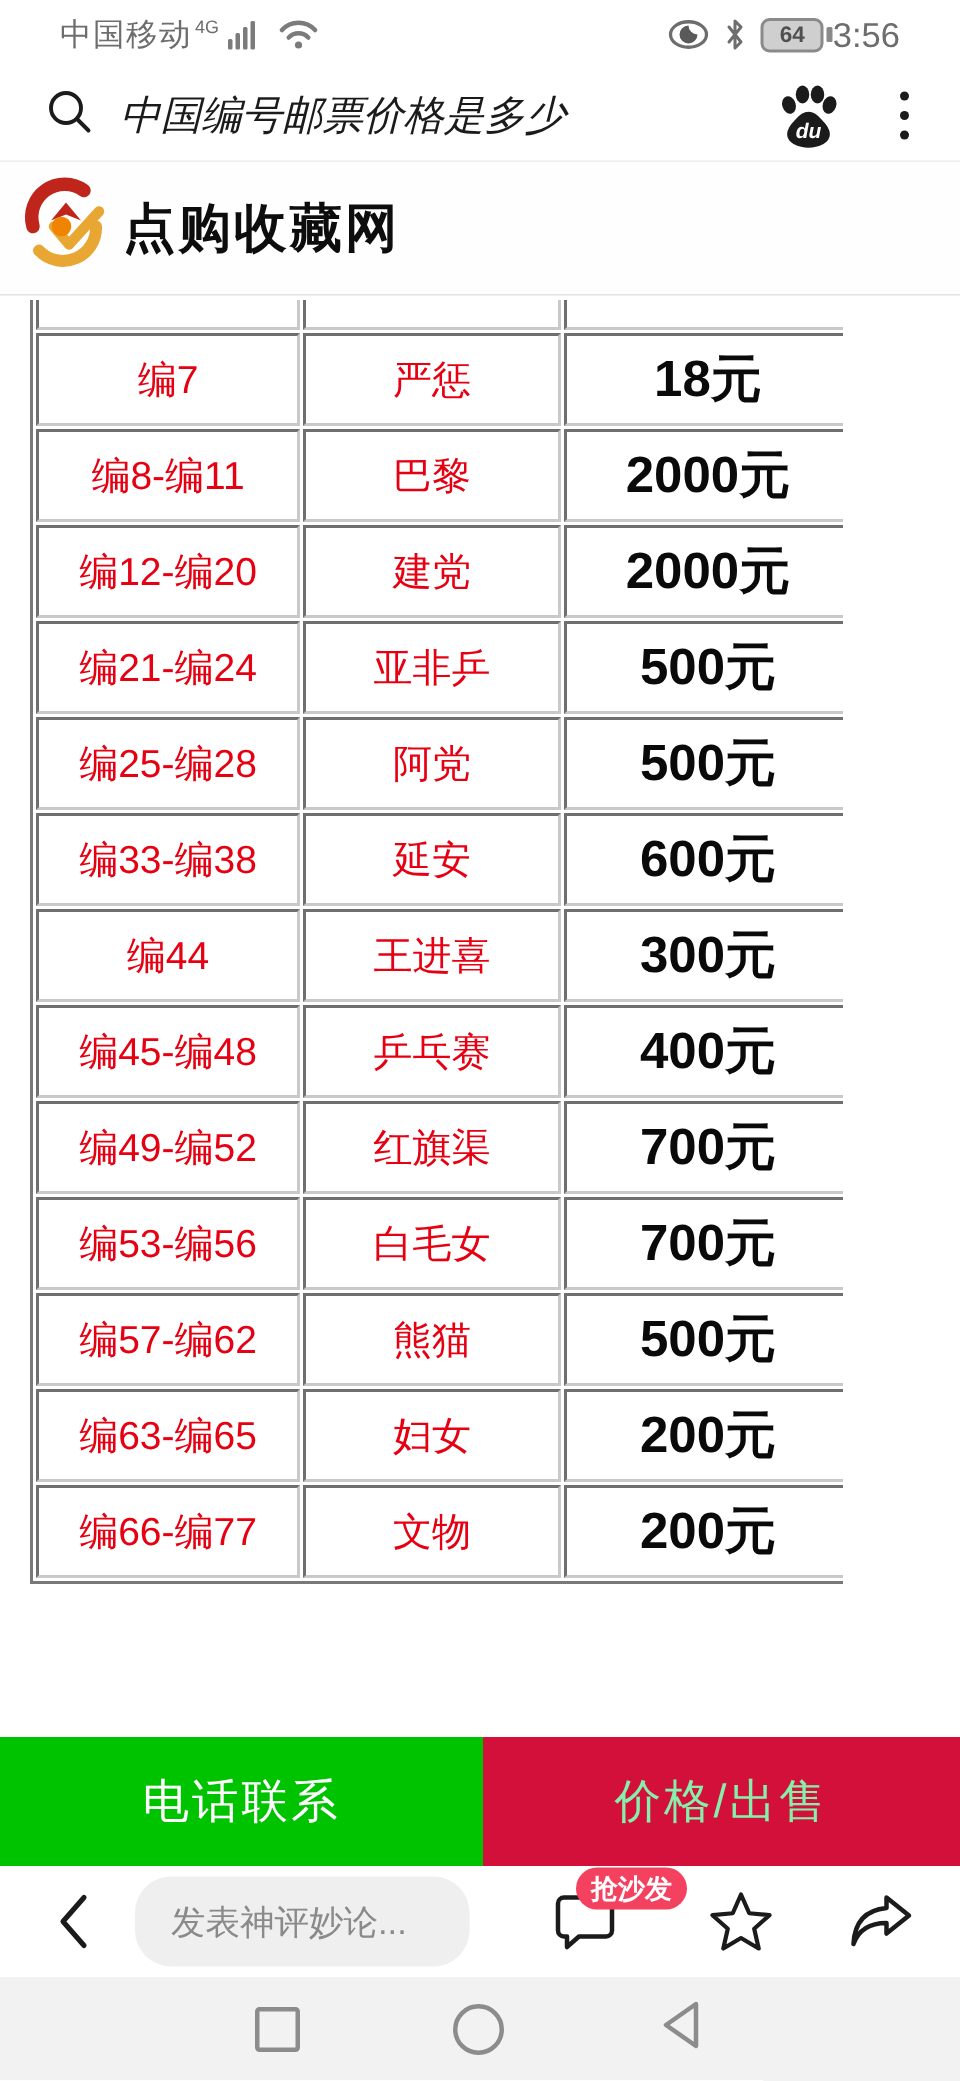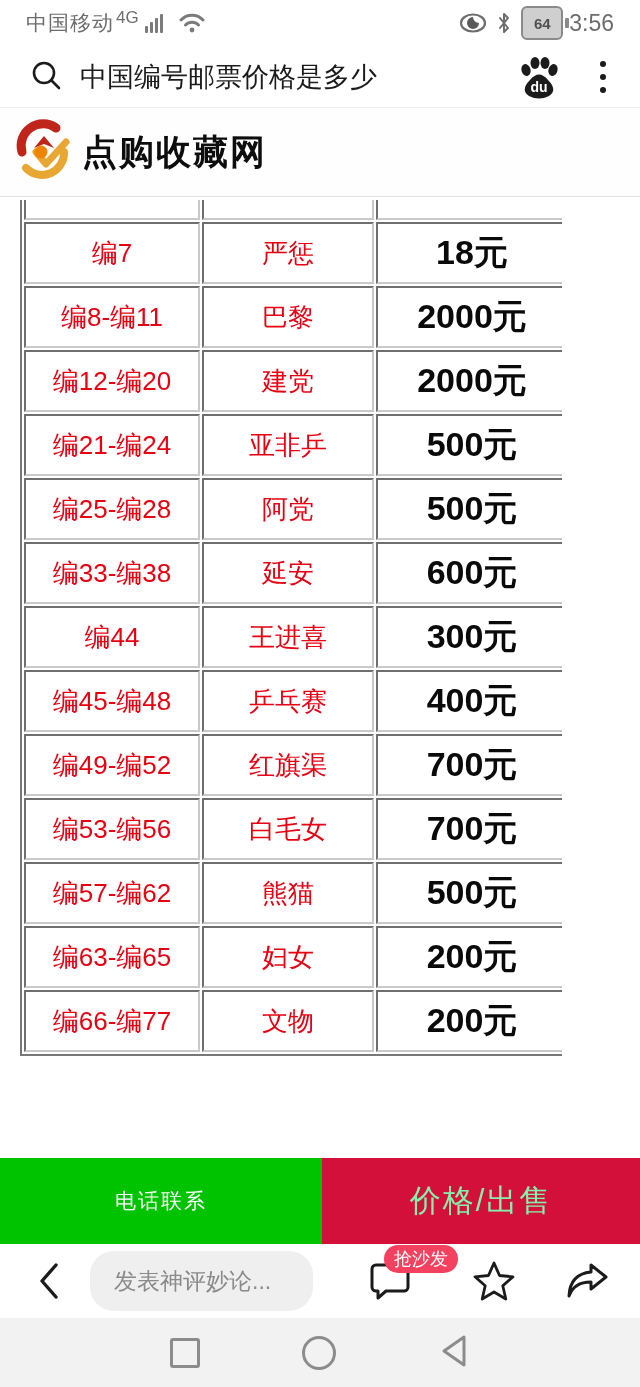--- a/index.html
+++ b/index.html
@@ -4,40 +4,41 @@
 <style>
   html,body{margin:0;padding:0;background:#fff;}
   .phone{
     position:relative;width:640px;height:1387px;background:#fff;overflow:hidden;
     font-family:"Liberation Sans","DejaVu Sans",sans-serif;
   }
   
   .status-bar{
     position:absolute;top:0;left:0;right:0;height:46px;
     display:flex;align-items:center;justify-content:space-between;
-    padding:0 26px;color:#6d6d6d;box-sizing:border-box;
+    padding:0 40px;color:#6d6d6d;box-sizing:border-box;
   }
   .sb-left,.sb-right{display:flex;align-items:center;}
   .carrier{font-size:21px;letter-spacing:1px;}
-  .net-badge{font-size:17px;margin:-10px 2px 0 2px;}
+  .net-badge{font-size:12px;margin:-10px 2px 0 2px;}
   .sig-bars{display:flex;align-items:flex-end;margin:0 6px 0 2px;}
   .sig-bars i{display:block;width:3px;background:#7b7b7b;margin-left:2px;border-radius:1px;}
   .sb-icon{margin-left:10px;display:flex;align-items:center;}
   .battery{
-    width:42px;height:34px;border:2px solid #8a8a8a;border-radius:6px;background:#cfcfcf;
+    width:42px;height:23px;border:2px solid #8a8a8a;border-radius:6px;background:#cfcfcf;
     display:flex;align-items:center;justify-content:center;
     font-size:15px;color:#4f4f4f;font-weight:bold;box-sizing:border-box;
   }
   .battery-nub{width:4px;height:10px;background:#8a8a8a;border-radius:1px;margin-left:2px;}
   .clock{font-size:23px;margin-left:0;color:#6d6d6d;}
   
   .search-bar{
     position:absolute;top:46px;left:0;right:0;height:62px;
     display:flex;align-items:center;padding:0 30px;box-sizing:border-box;
     border-bottom:1px solid #ececec;
+    font-style:italic;
   }
   .search-query{flex:1;font-size:27px;color:#1b1b1b;margin-left:18px;white-space:nowrap;overflow:hidden;}
   .baidu-paw{position:relative;width:46px;height:46px;margin-right:34px;}
   .kebab{display:flex;flex-direction:column;gap:7px;padding:4px;}
   .kebab i{width:6px;height:6px;border-radius:50%;background:#1b1b1b;display:block;}
   
   .site-header{
     position:absolute;top:109px;left:0;right:0;height:88px;
     display:flex;align-items:center;padding-left:14px;box-sizing:border-box;
     background:#fefefe;border-bottom:1px solid #e3e3e3;
@@ -54,39 +55,39 @@
   .price-table td{
     height:56px;border:2px solid;border-color:#6f6f6f #c9c9c9 #c9c9c9 #6f6f6f;
     text-align:center;vertical-align:middle;background:#fff;
     overflow:hidden;white-space:nowrap;
   }
   .price-table td.red{color:var(--red-text,#e60012);font-size:26px;font-weight:500;}
   .price-table td.price{color:var(--price-black,#0a0a0a);font-size:34px;font-weight:bold;}
   
   .action-bar{position:absolute;top:1158px;left:0;right:0;height:86px;display:flex;}
   .btn-call{
-    width:322px;background:var(--call-green,#00c300);color:#fff;font-size:21px;font-weight:500;
+    width:322px;background:var(--call-green,#00c300);color:#fff;font-size:31px;font-weight:500;
     display:flex;align-items:center;justify-content:center;letter-spacing:2px;
   }
   .btn-sell{
     flex:1;background:var(--sell-crimson,#d2103a);color:#86efac;font-size:31px;font-weight:500;
     display:flex;align-items:center;justify-content:center;letter-spacing:2px;
   }
   
   .comment-bar{
     position:absolute;top:1244px;left:0;right:0;height:74px;background:#fff;
     display:flex;align-items:center;
   }
   .back-chevron{margin-left:38px;display:flex;align-items:center;}
   .comment-pill{
     margin-left:30px;width:240px;height:60px;border-radius:24px;background:#efefef;
     display:flex;align-items:center;padding-left:24px;box-sizing:border-box;
     font-size:23px;color:#8a8a8a;white-space:nowrap;overflow:hidden;
   }
-  .bubble-wrap{position:relative;margin-left:55px;display:flex;align-items:flex-start;}
+  .bubble-wrap{position:relative;margin-left:55px;display:flex;align-items:flex-start;font-weight:bold;}
   .sofa-badge{
     position:absolute;top:-14px;left:16px;background:var(--badge-pink,#f4415f);color:#fff;
     font-size:18px;line-height:1;padding:5px 10px;border-radius:14px;white-space:nowrap;
   }
   .star-wrap{margin-left:60px;display:flex;align-items:center;}
   .share-wrap{margin-left:48px;margin-right:30px;display:flex;align-items:center;}
   
   .nav-bar{
     position:absolute;top:1318px;left:0;right:0;height:69px;background:#f2f2f2;
     display:flex;align-items:center;justify-content:center;gap:102px;

